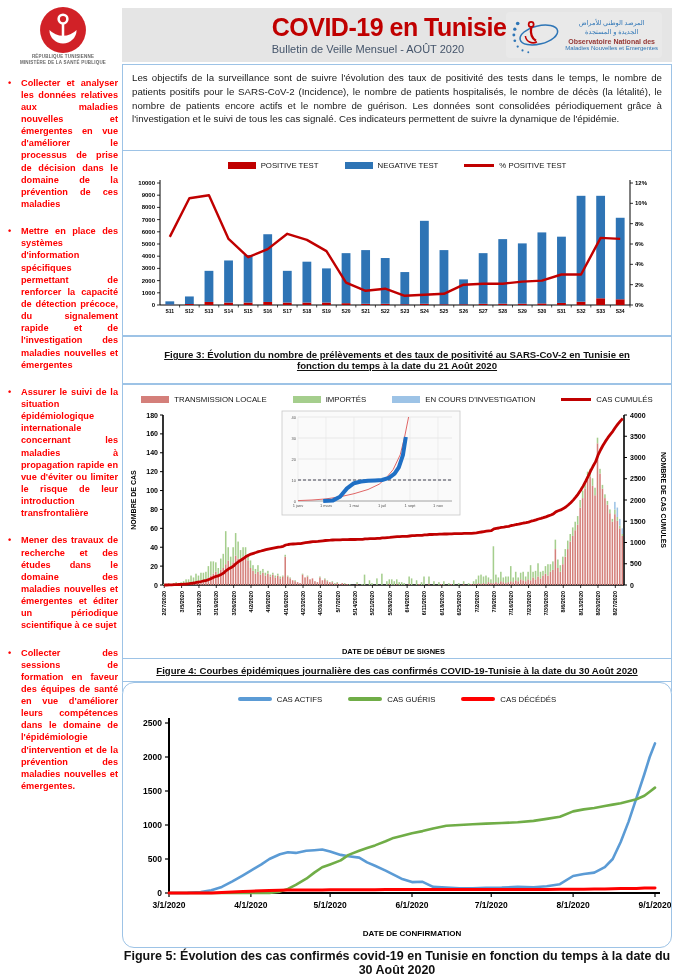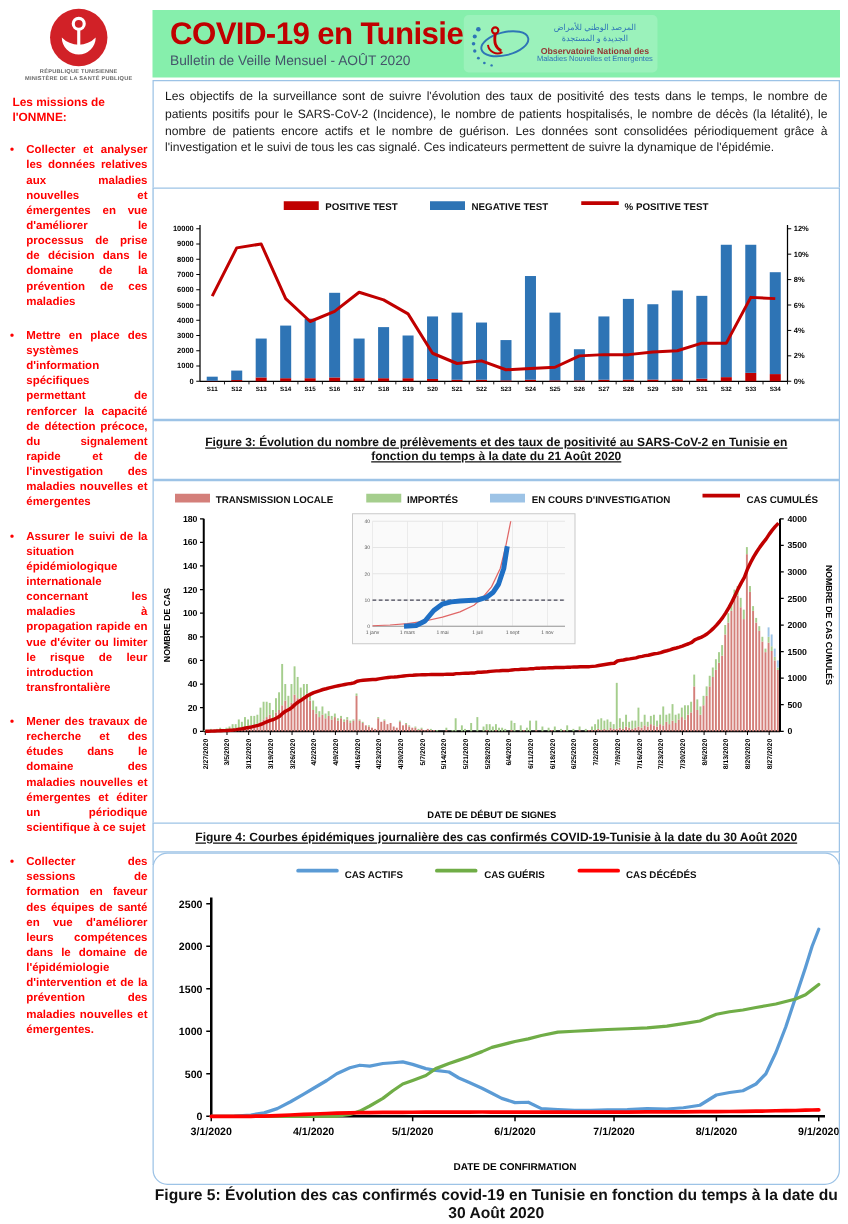--- a/index.html
+++ b/index.html
@@ -12,34 +12,34 @@
   .side-head{color:#f00;font-weight:bold;font-size:9.5px;margin:10px 0 12px 2px;line-height:1.3;}
   .bullet{display:flex;gap:7px;margin-bottom:15px;color:#f00;font-weight:bold;font-size:9.2px;line-height:1.32;}
   .bullet .dot{flex:0 0 6px;}
   .bullet .btxt{text-align:justify;}
 
   
   .main{position:absolute;left:122px;top:0;width:550px;}
   .abs{position:absolute;left:0;width:550px;box-sizing:border-box;}
   .blubox{border:1.5px solid #9DC3E6;background:#fff;}
 
-  .header{top:8px;height:54px;background:#86efac;display:flex;align-items:center;justify-content:flex-start;padding:0 10px 0 14px;}
+  .header{top:8px;height:54px;background:#e5e5e5;display:flex;align-items:center;justify-content:flex-end;padding:0 10px 0 14px;}
   .htitle{color:#C00000;font-weight:bold;font-size:25px;line-height:1;letter-spacing:-.5px;}
   .hsub{color:#44546A;font-size:11px;margin-top:3px;}
   .hlogo{display:flex;align-items:center;gap:5px;background:rgba(255,255,255,.18);border-radius:4px;padding:2px 4px;}
   .hlogo-txt{text-align:center;}
   .ar{color:#2E75B6;font-size:6.5px;line-height:1.35;direction:rtl;}
   .fr1{color:#953735;font-size:7px;font-weight:bold;margin-top:1px;}
   .fr2{color:#2E75B6;font-size:6px;}
 
   .intro{top:64px;height:96px;padding:6px 9px;font-size:9.7px;line-height:1.42;text-align:justify;color:#1a1a1a;overflow:hidden;}
 
   .figbox{padding-top:4px;}
   .legend{display:flex;justify-content:center;align-items:center;gap:26px;height:20px;}
-  .legend .li{display:flex;align-items:flex-start;gap:5px;font-size:7.8px;font-weight:bold;color:#111;white-space:nowrap;}
+  .legend .li{display:flex;align-items:center;gap:5px;font-size:7.8px;font-weight:normal;color:#111;white-space:nowrap;}
   .sw{display:inline-block;}
   .sw-bar{width:28px;height:7px;}
   .sw-line{width:30px;height:3px;}
   .sw-line3{width:34px;height:3.5px;border-radius:2px;}
   svg{display:block;margin:0 auto;}
 
   .fig3box{top:150px;height:186px;}
   .cap{display:flex;align-items:center;justify-content:center;text-align:center;font-weight:bold;color:#111;}
   .cap3{top:336px;height:48px;font-size:9.6px;padding:2px 28px;}
   .cap3 span, .cap4 span{text-decoration:underline;}
@@ -57,21 +57,20 @@
     <div class="logo-block">
       <svg width="48" height="48" viewBox="0 0 46 46">
         <circle cx="23" cy="23" r="22" fill="#D12127"></circle>
         <circle cx="23" cy="12.5" r="4.2" fill="none" stroke="#fff" stroke-width="2.4"></circle>
         <path d="M23 17 L23 32" stroke="#fff" stroke-width="2.4"></path>
         <path d="M10 23 A13 13 0 0 0 36 23 A18 18 0 0 1 10 23 Z" fill="#fff"></path>
       </svg>
       <div class="logo-cap">RÉPUBLIQUE TUNISIENNE</div>
       <div class="logo-cap">MINISTÈRE DE LA SANTÉ PUBLIQUE</div>
     </div>
-    <div class="side-head">Les missions de l'ONMNE:</div>
     <div id="bullets">
         <div class="bullet">
           <span class="dot">•</span>
           <span class="btxt">Collecter et analyser les données relatives aux maladies nouvelles et émergentes en vue d'améliorer le processus de prise de décision dans le domaine de la prévention de ces maladies</span>
         </div>
         <div class="bullet">
           <span class="dot">•</span>
           <span class="btxt">Mettre en place des systèmes d'information spécifiques permettant de renforcer la capacité de détection précoce, du signalement rapide et de l'investigation des maladies nouvelles et émergentes</span>
         </div>
         <div class="bullet">

